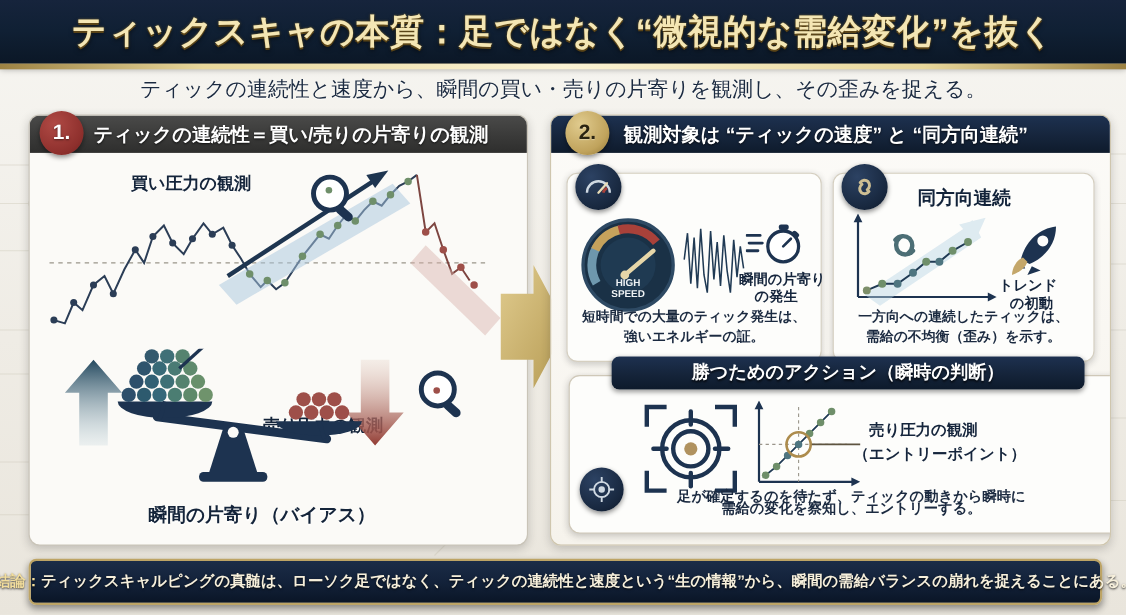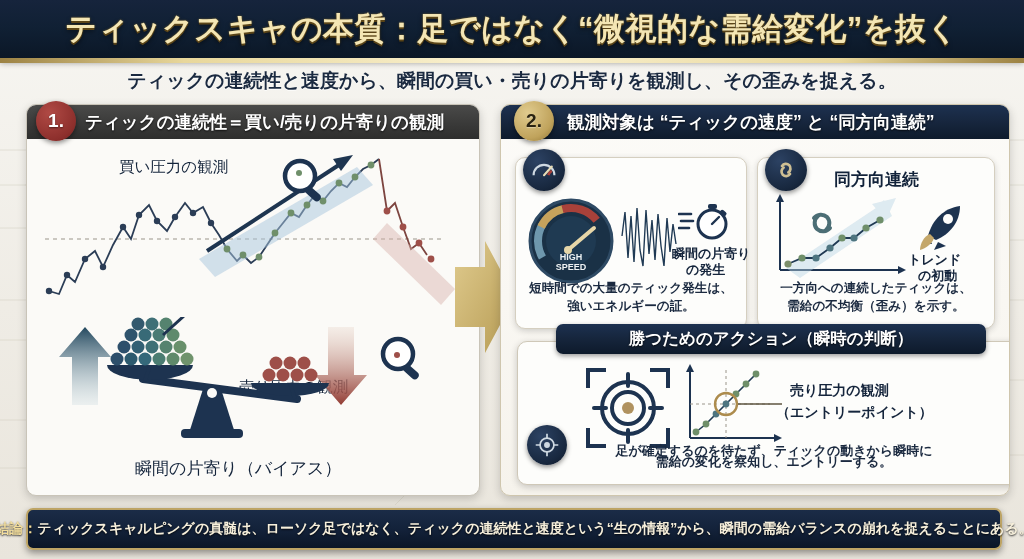--- a/index.html
+++ b/index.html
@@ -35,21 +35,21 @@
   }
   .goldline{
     position:absolute;left:0;top:58px;width:1024px;height:5px;
     background:linear-gradient(90deg,#9c8243 0%,#e8d79b 18%,#fbf3d4 50%,#e8d79b 82%,#9c8243 100%);
   }
 
   
   .subtitle{
     position:absolute;left:0;top:66px;width:1024px;height:30px;
     display:flex;align-items:center;justify-content:center;
-    font-size:19px;font-weight:bold;color:#1b2a40;white-space:nowrap;
+    font-size:19px;font-weight:normal;color:#1b2a40;white-space:nowrap;
     text-shadow:0 1px 0 rgba(255,255,255,.8);
     text-align:right;
   }
 
   
   .panel{
     position:absolute;background:#fbfaf7;
     border:1px solid #c9c4b8;border-radius:10px;
     box-shadow:0 3px 9px rgba(40,40,40,.22);
     overflow:hidden;
@@ -73,21 +73,21 @@
     display:flex;align-items:center;justify-content:center;
     font-size:19px;font-weight:bold;color:#fff;
     box-shadow:0 2px 5px rgba(0,0,0,.45);
     text-shadow:0 1px 2px rgba(0,0,0,.5);
   }
   .badge-red{background:radial-gradient(circle at 34% 30%,#b04a45,#8d2f2c 70%,#6d201f);}
   .badge-gold{background:radial-gradient(circle at 34% 30%,#e0cb8e,#c0a35c 65%,#8f7433);color:#2a2311;
     text-shadow:0 1px 1px rgba(255,255,255,.35);}
 
   
-  .lbl{position:absolute;font-size:15.5px;font-weight:normal;color:#14243a;white-space:nowrap;
+  .lbl{position:absolute;font-size:15.5px;font-weight:bold;color:#14243a;white-space:nowrap;
     text-shadow:0 1px 0 rgba(255,255,255,.85);}
 
   
   .card{
     position:absolute;background:#fdfdfb;border:1px solid #d5cfc0;border-radius:10px;
     box-shadow:0 2px 6px rgba(40,40,40,.2);
   }
   .card-title{
     position:absolute;font-size:17px;font-weight:bold;color:#12233a;white-space:nowrap;
   }

